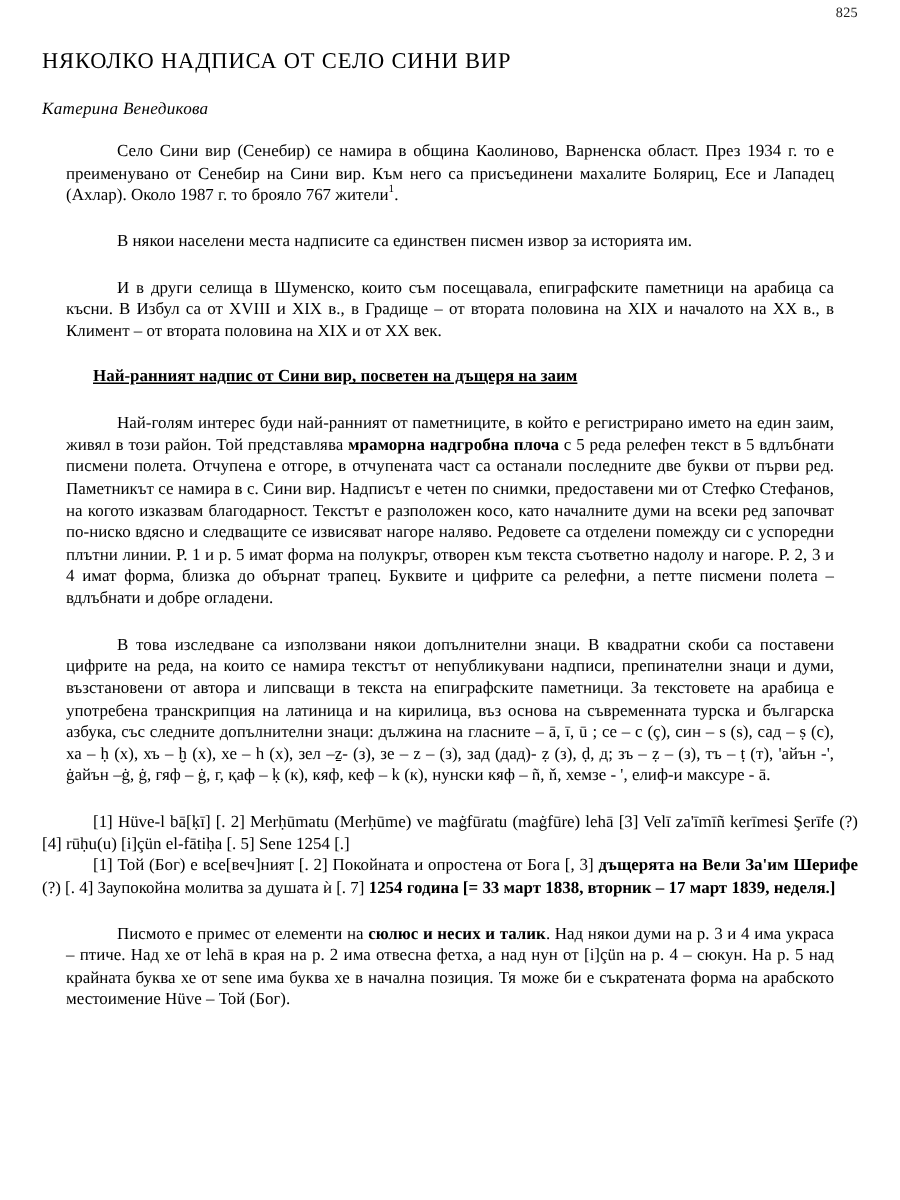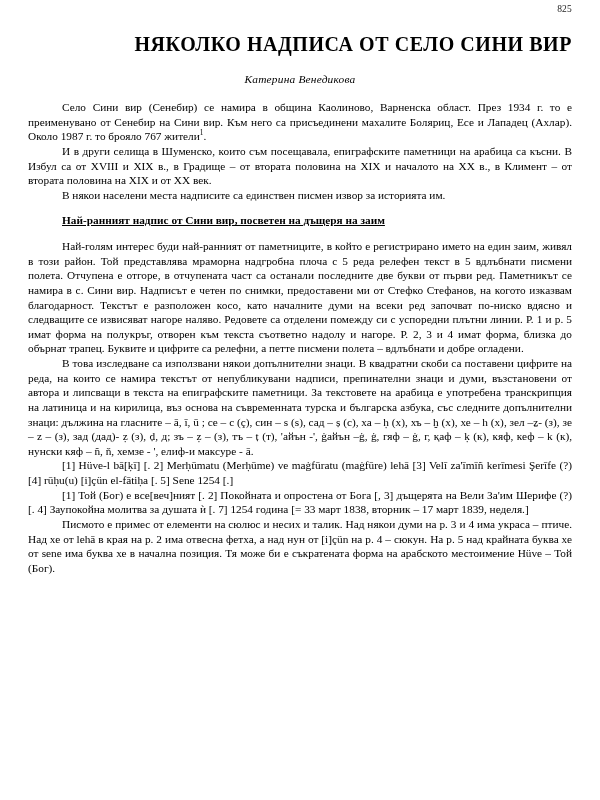--- a/index.html
+++ b/index.html
@@ -26,62 +26,61 @@
     color: #1a1a1a;
     letter-spacing: 0.2px;
   }
   .content {
     position: absolute;
     top: 28px;
     left: 28px;
     right: 28px;
   }
   h1.doc-title {
-    font-size: 20px;
-    font-weight: bold;
-    text-align: right;
+    font-size: 15px;
+    font-weight: normal;
+    text-align: left;
     letter-spacing: 0.55px;
     margin: 4px 0 0 0;
     line-height: 1.2;
     font-family: "Liberation Serif", "DejaVu Serif", serif;
   }
   .author {
-    text-align: center;
     font-style: italic;
     font-size: 11.4px;
     margin: 17px 0 0 0;
     letter-spacing: 0.2px;
   }
   p.body-par {
     font-size: 11.3px;
     line-height: 1.295;
     text-align: justify;
     text-justify: inter-word;
-    margin: 0;
+    margin: 16px;
     text-indent: 34px;
     hyphens: none;
   }
   p.first-par { margin-top: 15px; }
   .subhead {
     font-size: 11.3px;
     font-weight: bold;
     line-height: 1.295;
     text-indent: 34px;
     margin: 11px 0 11px 0;
     text-align: left;
     text-decoration: underline;
   }
   .trans-line {
     font-size: 11.3px;
     line-height: 1.295;
     text-align: justify;
     margin: 0;
     text-indent: 34px;
   }
-  b, strong { font-weight: normal; }
+  b, strong { font-weight: bold; }
   sup {
     font-size: 7.4px;
     vertical-align: super;
     line-height: 0;
   }
 </style>
 </head>
 <body>
 
 <div class="page">
@@ -90,23 +89,23 @@
 
   <div class="content">
 
     <h1 class="doc-title">НЯКОЛКО НАДПИСА ОТ СЕЛО СИНИ ВИР</h1>
 
     <div class="author">Катерина Венедикова</div>
 
     <p class="body-par first-par"><span>Село Сини вир (Сенебир) се намира в община Каолиново, Варненска област. През 1934 г. то е преименувано от Сенебир на Сини вир. Към него са присъединени махалите Боляриц, Есе и Лападец (Ахлар). Около 1987 г. то броял</span><span>о 767 жители</span><sup>1</sup><span>.</span></p>
 
 
+    <p class="body-par">В някои населени места надписите са единствен писмен извор за историята им.</p>
+
     <p class="body-par">И в други селища в Шуменско, които съм посещавала, епиграфските паметници на арабица са късни. В Избул са от XVIII и XIX в., в Градище – от втората половина на XIX и началото на XX в., в Климент – от втората половина на XIX и от XX век.</p>
-
-    <p class="body-par">В някои населени места надписите са единствен писмен извор за историята им.</p>
 
     <div class="subhead">Най-ранният надпис от Сини вир, посветен на дъщеря на заим</div>
 
     <p class="body-par"><span>Най-голям интерес буди най-ранният от паметниците, в който е регистрирано името на един заим, живял в този район. Той представлява </span><b>мраморна надгробна плоча</b><span> с 5 реда релефен текст в 5 вдлъбнати писмени полета. Отчупена е отгоре, в отчупената част са останали последните две букви от първи ред. Паметникът се намира в с. Сини вир. Надписът е четен по снимки, предоставени ми от Стефко Стефанов, на когото изказвам благодарност. Текстът е разположен косо, като началните думи на всеки ред започват по-ниско вдясно и следващите се извисяват нагоре наляво. Редовете са отделени помежду си с успоредни плътни линии. Р. 1 и р. 5 имат форма на полукръг, отворен към текста съответно надолу и нагоре. Р. 2, 3 и 4 имат форма, близка до обърнат трапец. Буквите и цифрите са релефни, а петте писмени полета – вдлъбнати и добре огладени.</span></p>
 
     <p class="body-par">В това изследване са използвани някои допълнителни знаци. В квадратни скоби са поставени цифрите на реда, на които се намира текстът от непубликувани надписи, препинателни знаци и думи, възстановени от автора и липсващи в текста на епиграфските паметници. За текстовете на арабица е употребена транскрипция на латиница и на кирилица, въз основа на съвременната турска и българска азбука, със следните допълнителни знаци: дължина на гласните – ā, ī, ū ; ce – c (ç), син – s (s), сад – ṣ (с), ха – ḥ (х), хъ – ḫ (х), хе – h (х), зел –ẕ- (з), зе – z – (з), зад (дад)- ẓ (з), ḍ, д; зъ – ẓ – (з), тъ – ṭ (т), 'айън -', ġайън –ġ, ġ, гяф – ġ, г, қаф – ḳ (к), кяф, кеф – k (к), нунски кяф – ñ, ň, хемзе - ', елиф-и максуре  - ā.</p>
 
 
     <p class="trans-line">[1] Hüve-l bā[ḳī] [. 2] Merḥūmatu (Merḥūme) ve maġfūratu (maġfūre) lehā [3] Velī za'īmīñ kerīmesi Şerīfe (?) [4] rūḥu(u) [i]çün el-fātiḥa [. 5] Sene 1254 [.]</p>
 

